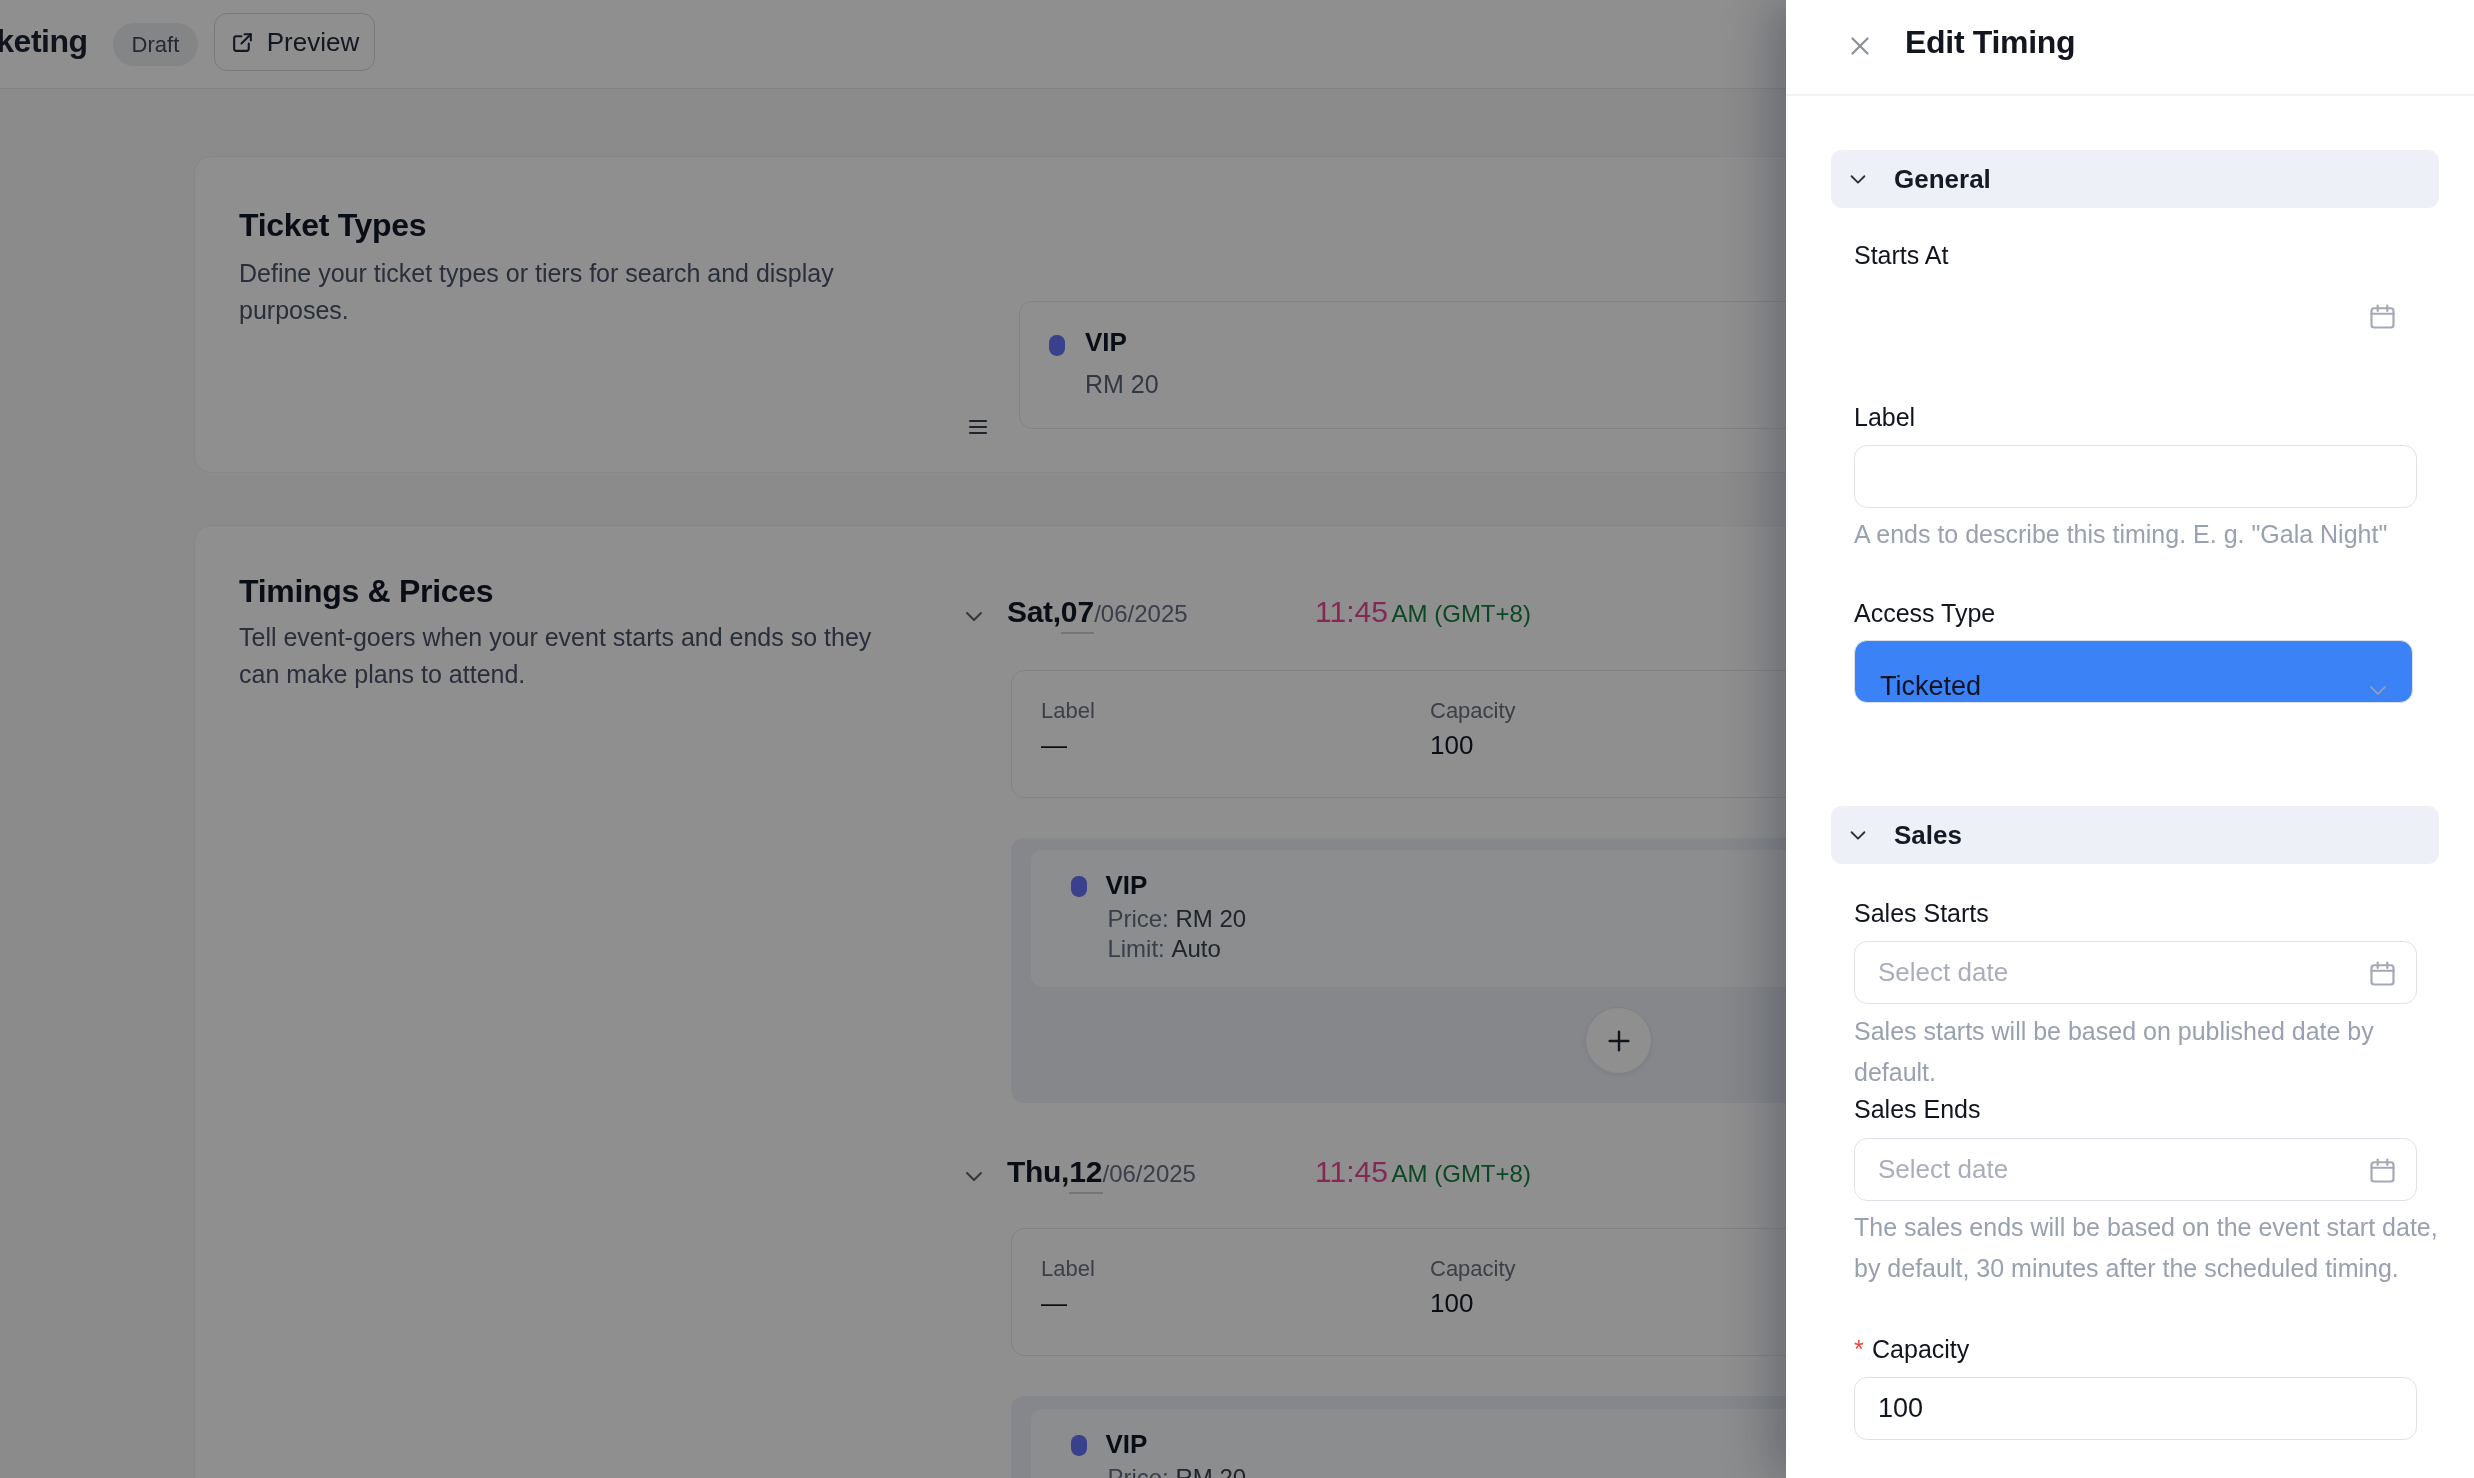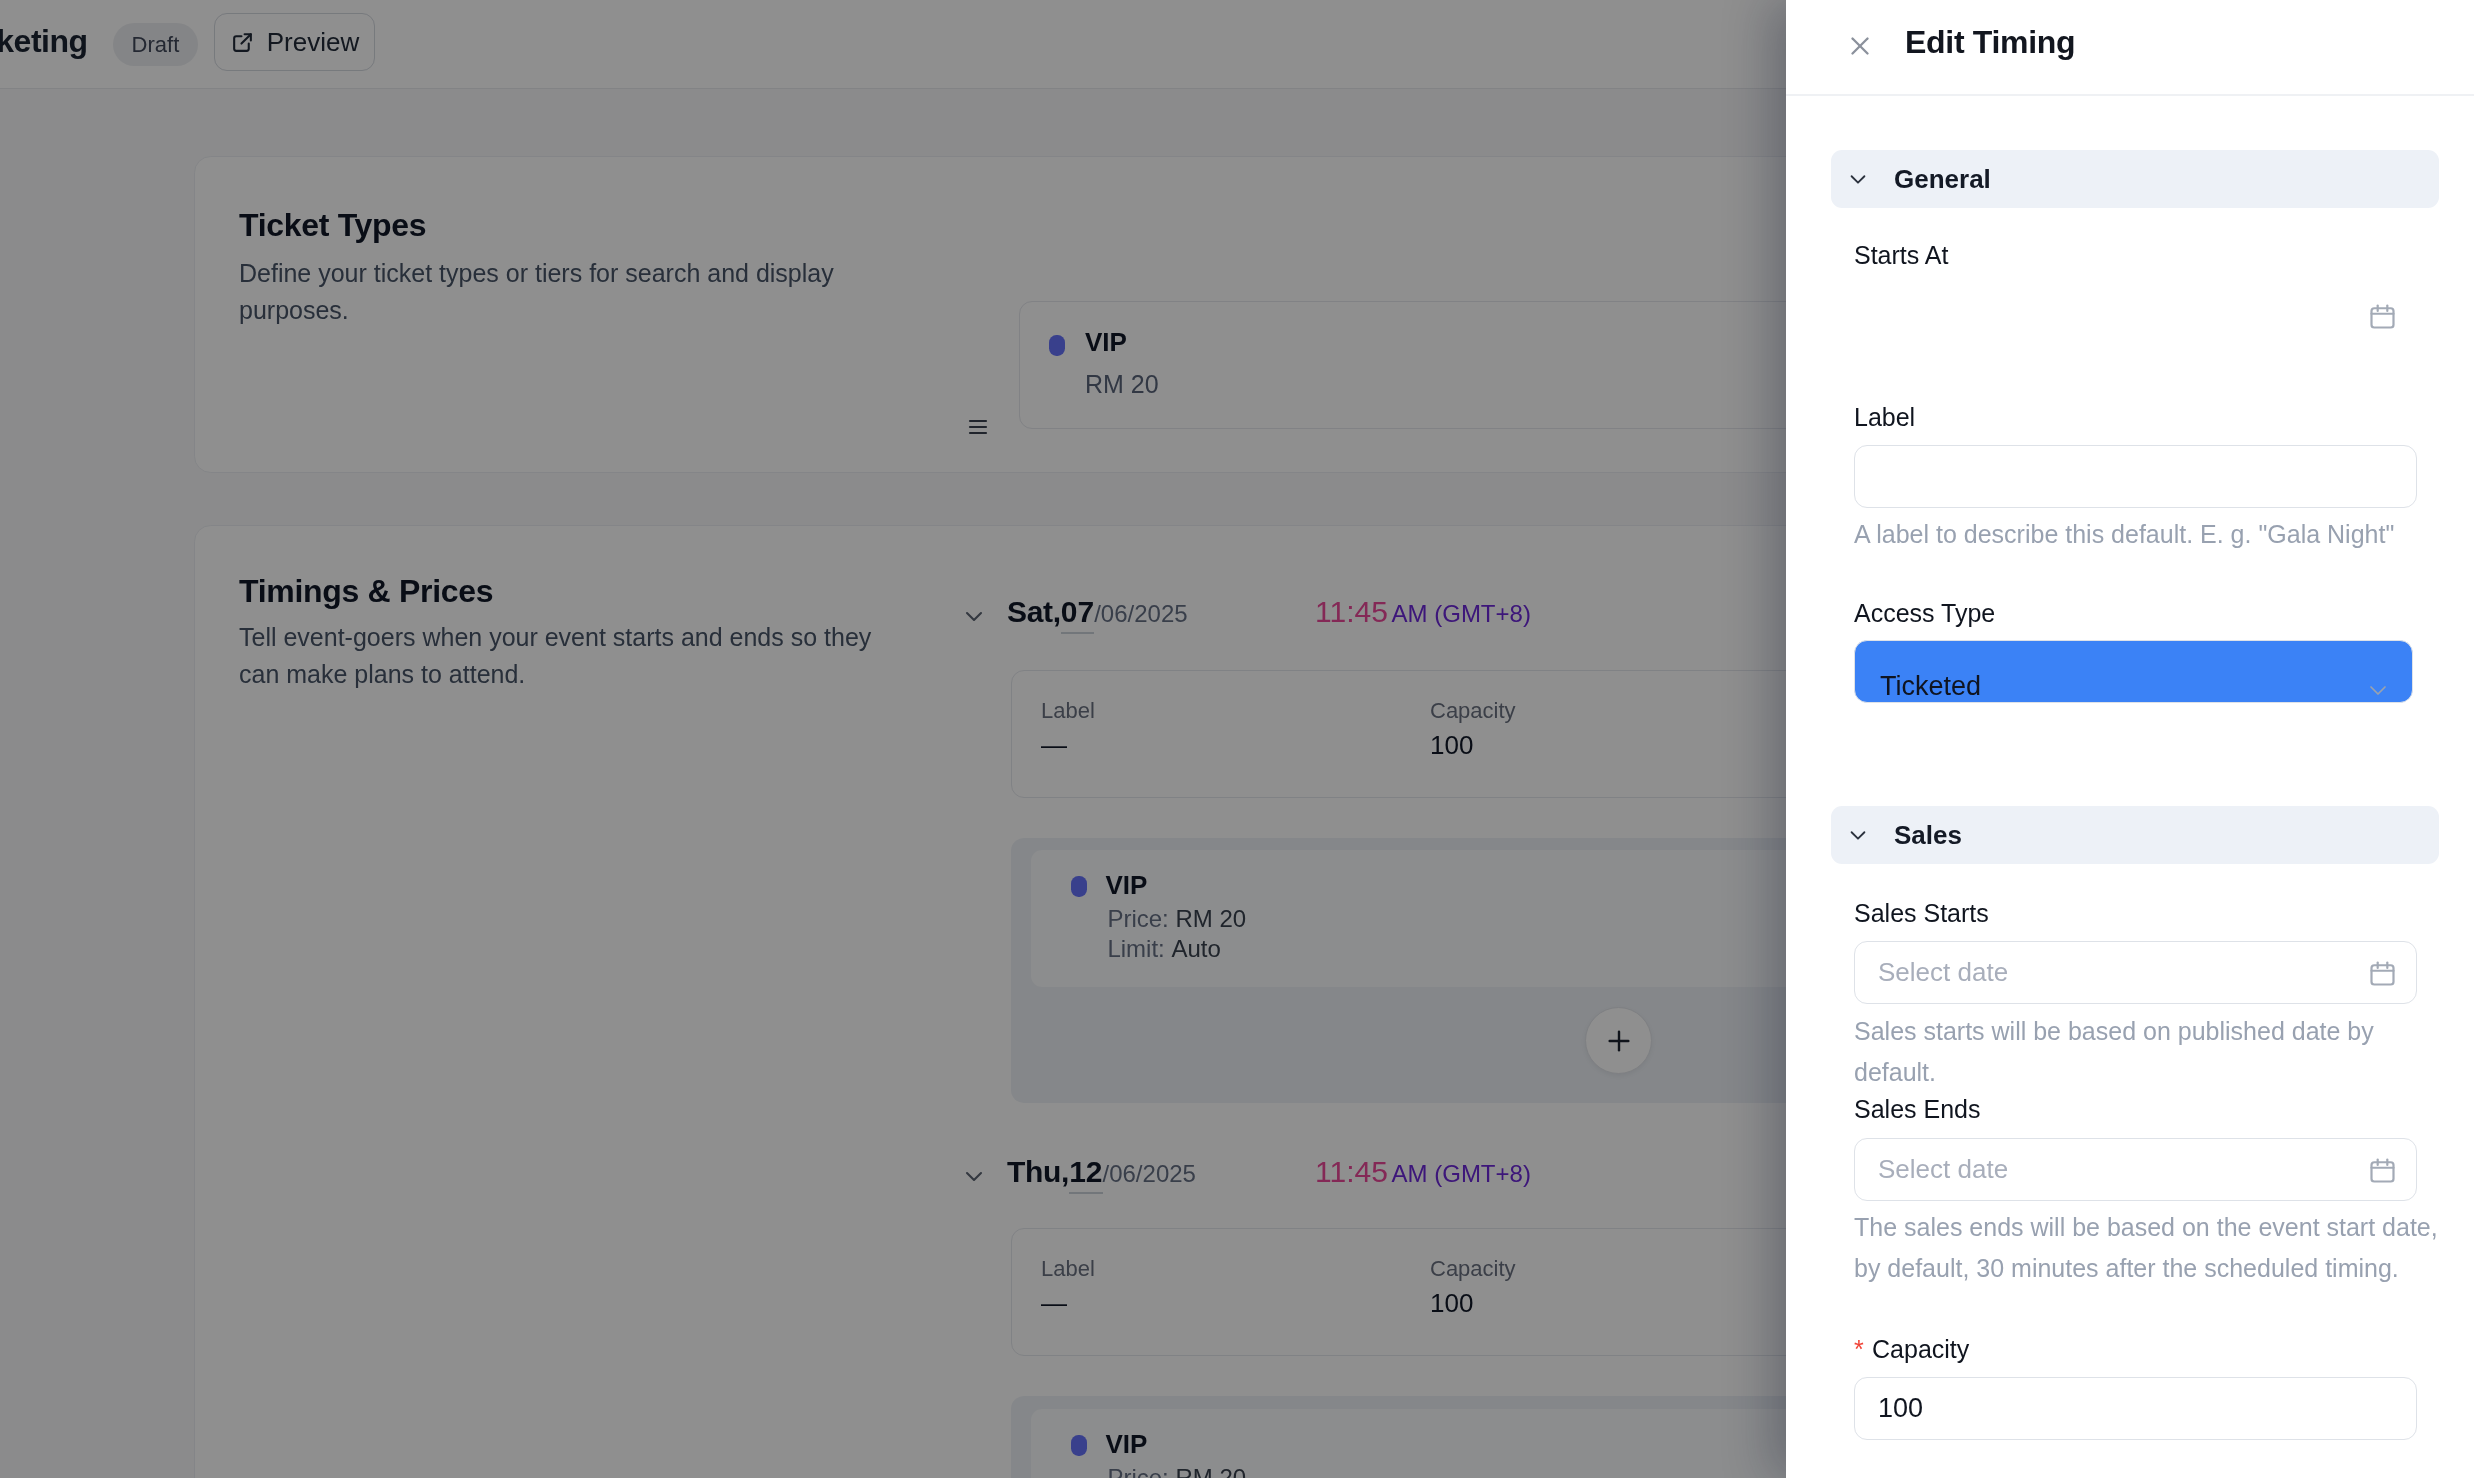--- a/index.html
+++ b/index.html
@@ -22,21 +22,21 @@
   .dot{position:absolute;width:16px;height:21.3px;border-radius:7.4px;background:var(--accent,#6673fa);}
   .tt-name{position:absolute;left:65px;top:25px;font-size:26px;font-weight:600;color:#101828;}
   .tt-price{position:absolute;left:65px;top:68px;font-size:25px;color:#59647a;}
 
   
   .row-head{position:absolute;display:flex;align-items:baseline;}
   .rh-day{font-size:30px;font-weight:600;color:#101828;letter-spacing:-0.3px;}
   .rh-num{font-size:30px;font-weight:600;color:#101828;border-bottom:2.8px solid #ccd2da;padding-bottom:2.8px;}
   .rh-rest{font-size:24px;color:#667085;}
   .rh-time{font-size:30px;font-weight:400;color:#ec4899;}
-  .rh-tz{font-size:24px;color:#6d28d9;}
+  .rh-tz{font-size:24px;color:#15803d;}
   .row-chevron{position:absolute;color:#5b6472;}
   .lc-box{position:absolute;left:816px;width:1239px;height:128px;border:1.9px solid #e5e8ed;border-radius:13px;box-sizing:border-box;background:#fff;}
   .lc-h{position:absolute;top:27px;font-size:22px;color:#6a7180;}
   .lc-v{position:absolute;top:59px;font-size:26px;color:#101828;}
   .lc-c1{left:29px;} .lc-c2{left:418px;}
   .grp{position:absolute;left:816px;width:1239px;background:#edf1f6;border-radius:13px;}
   .grp-card{position:absolute;left:20.4px;width:1206px;background:#fafbfd;border-radius:11px;}
   .gc-name{position:absolute;left:74px;top:19.5px;font-size:26px;font-weight:600;color:#101828;}
   .gc-line{position:absolute;left:76px;font-size:24px;color:#667085;}
   .gc-line b{font-weight:500;color:#39424f;}
@@ -197,21 +197,21 @@
       <svg width="33" height="33" viewBox="0 0 24 24" fill="none" stroke="currentColor" stroke-width="1.6" stroke-linecap="round">
           <rect x="4" y="6" width="16" height="14" rx="2"></rect>
           <path d="M4 10h16"></path>
           <path d="M8.5 4v4"></path>
           <path d="M15.5 4v4"></path>
         </svg>
     </span>
 
     <div class="f-label" style="top:403px;">Label</div>
     <input class="f-input" style="top: 445px;" value="">
-    <div class="helper" style="top:514px;width:571px;">A label to describe this default. E. g. "Gala Night"</div>
+    <div class="helper" style="top:514px;width:571px;">A ends to describe this timing. E. g. "Gala Night"</div>
 
     <div class="f-label" style="top:599px;">Access Type</div>
     <div class="sel" style="top:640px;">
       <span>Ticketed</span>
       <span class="chev">
         <svg width="24" height="24" viewBox="0 0 24 24" fill="none" stroke="currentColor" stroke-width="1.7" stroke-linecap="round" stroke-linejoin="round">
             <path d="M5 9l7 7 7-7"></path>
           </svg>
       </span>
     </div>

